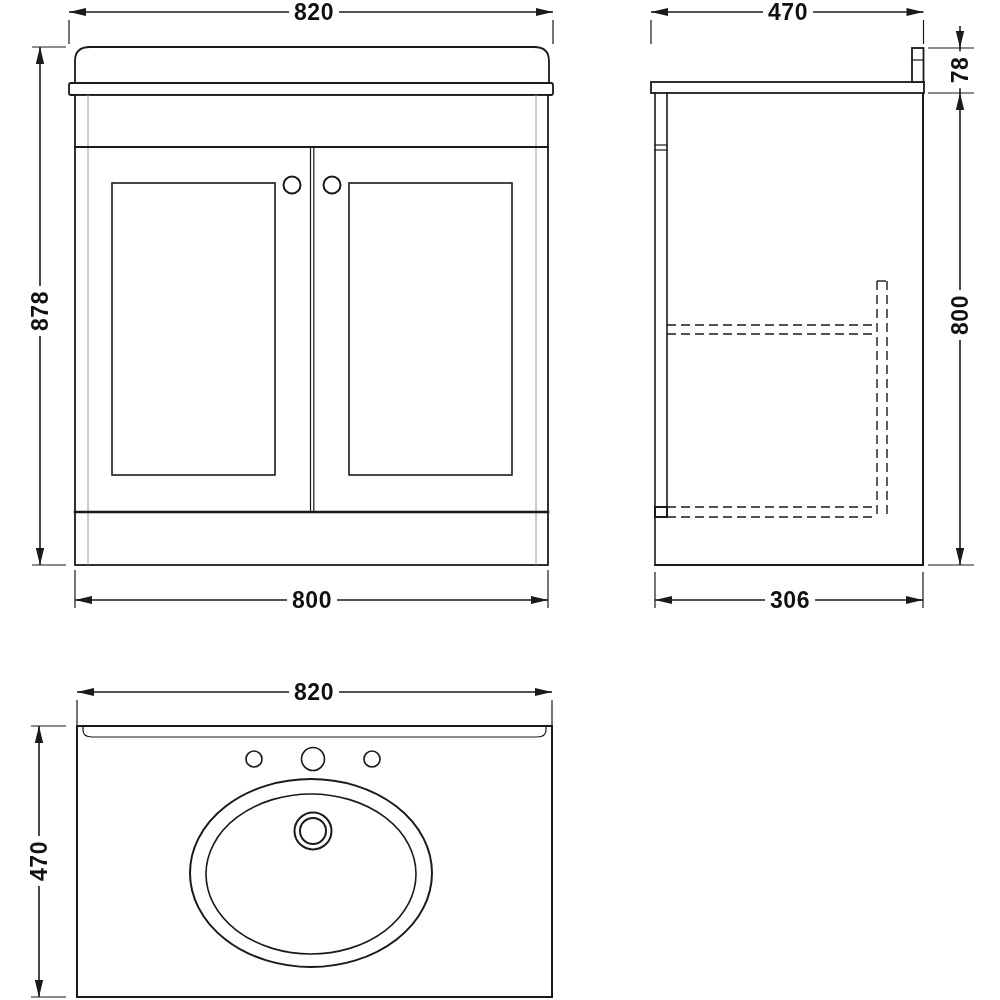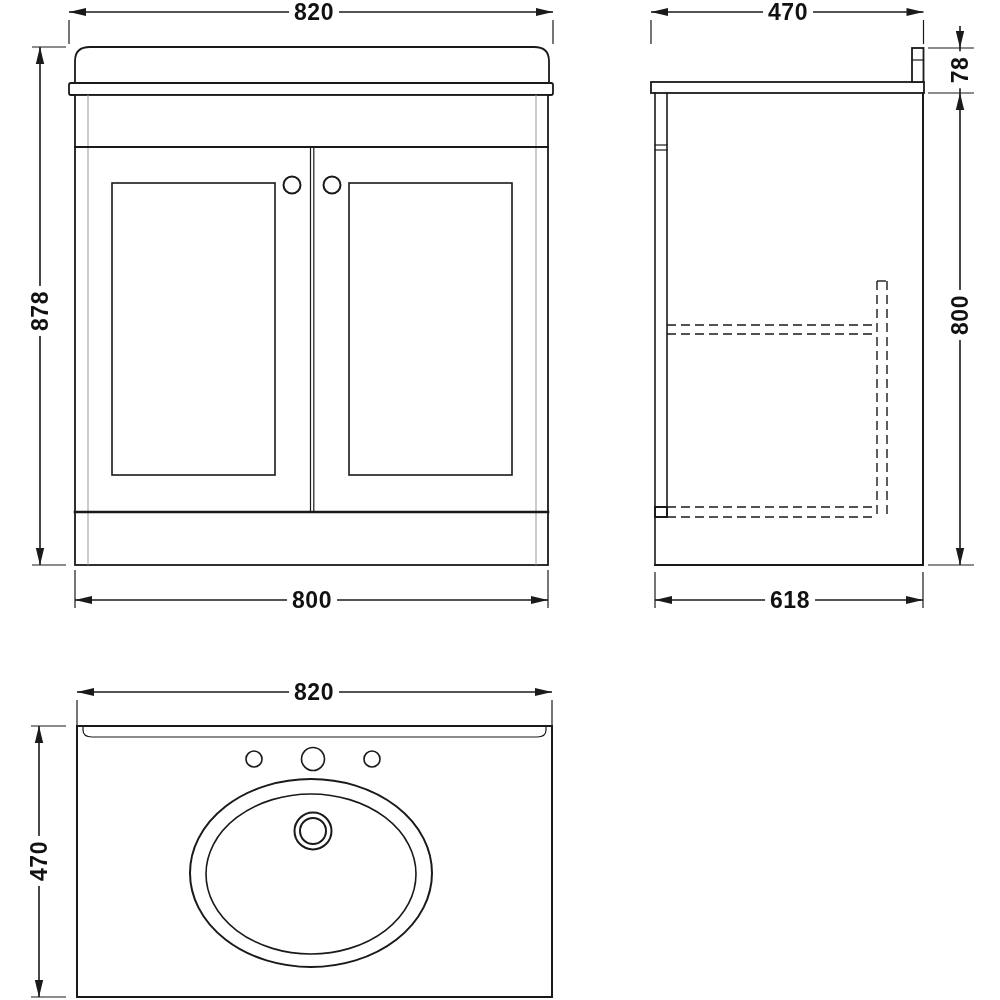--- a/index.html
+++ b/index.html
@@ -179,18 +179,18 @@
     </g>
   </svg>
 
   <div class="dim-label" style="left:314px;top:12px;">820</div>
   <div class="dim-label rot" style="left:40px;top:311px;">878</div>
   <div class="dim-label" style="left:312px;top:600px;">800</div>
 
   <div class="dim-label" style="left:788px;top:12px;">470</div>
   <div class="dim-label rot" style="left:960px;top:70px;">78</div>
   <div class="dim-label rot" style="left:960px;top:315px;">800</div>
-  <div class="dim-label" style="left:790px;top:600px;">618</div>
+  <div class="dim-label" style="left:790px;top:600px;">306</div>
 
   <div class="dim-label" style="left:314px;top:692px;">820</div>
   <div class="dim-label rot" style="left:39px;top:861px;">470</div>
 
 </div>
 
 </body></html>

